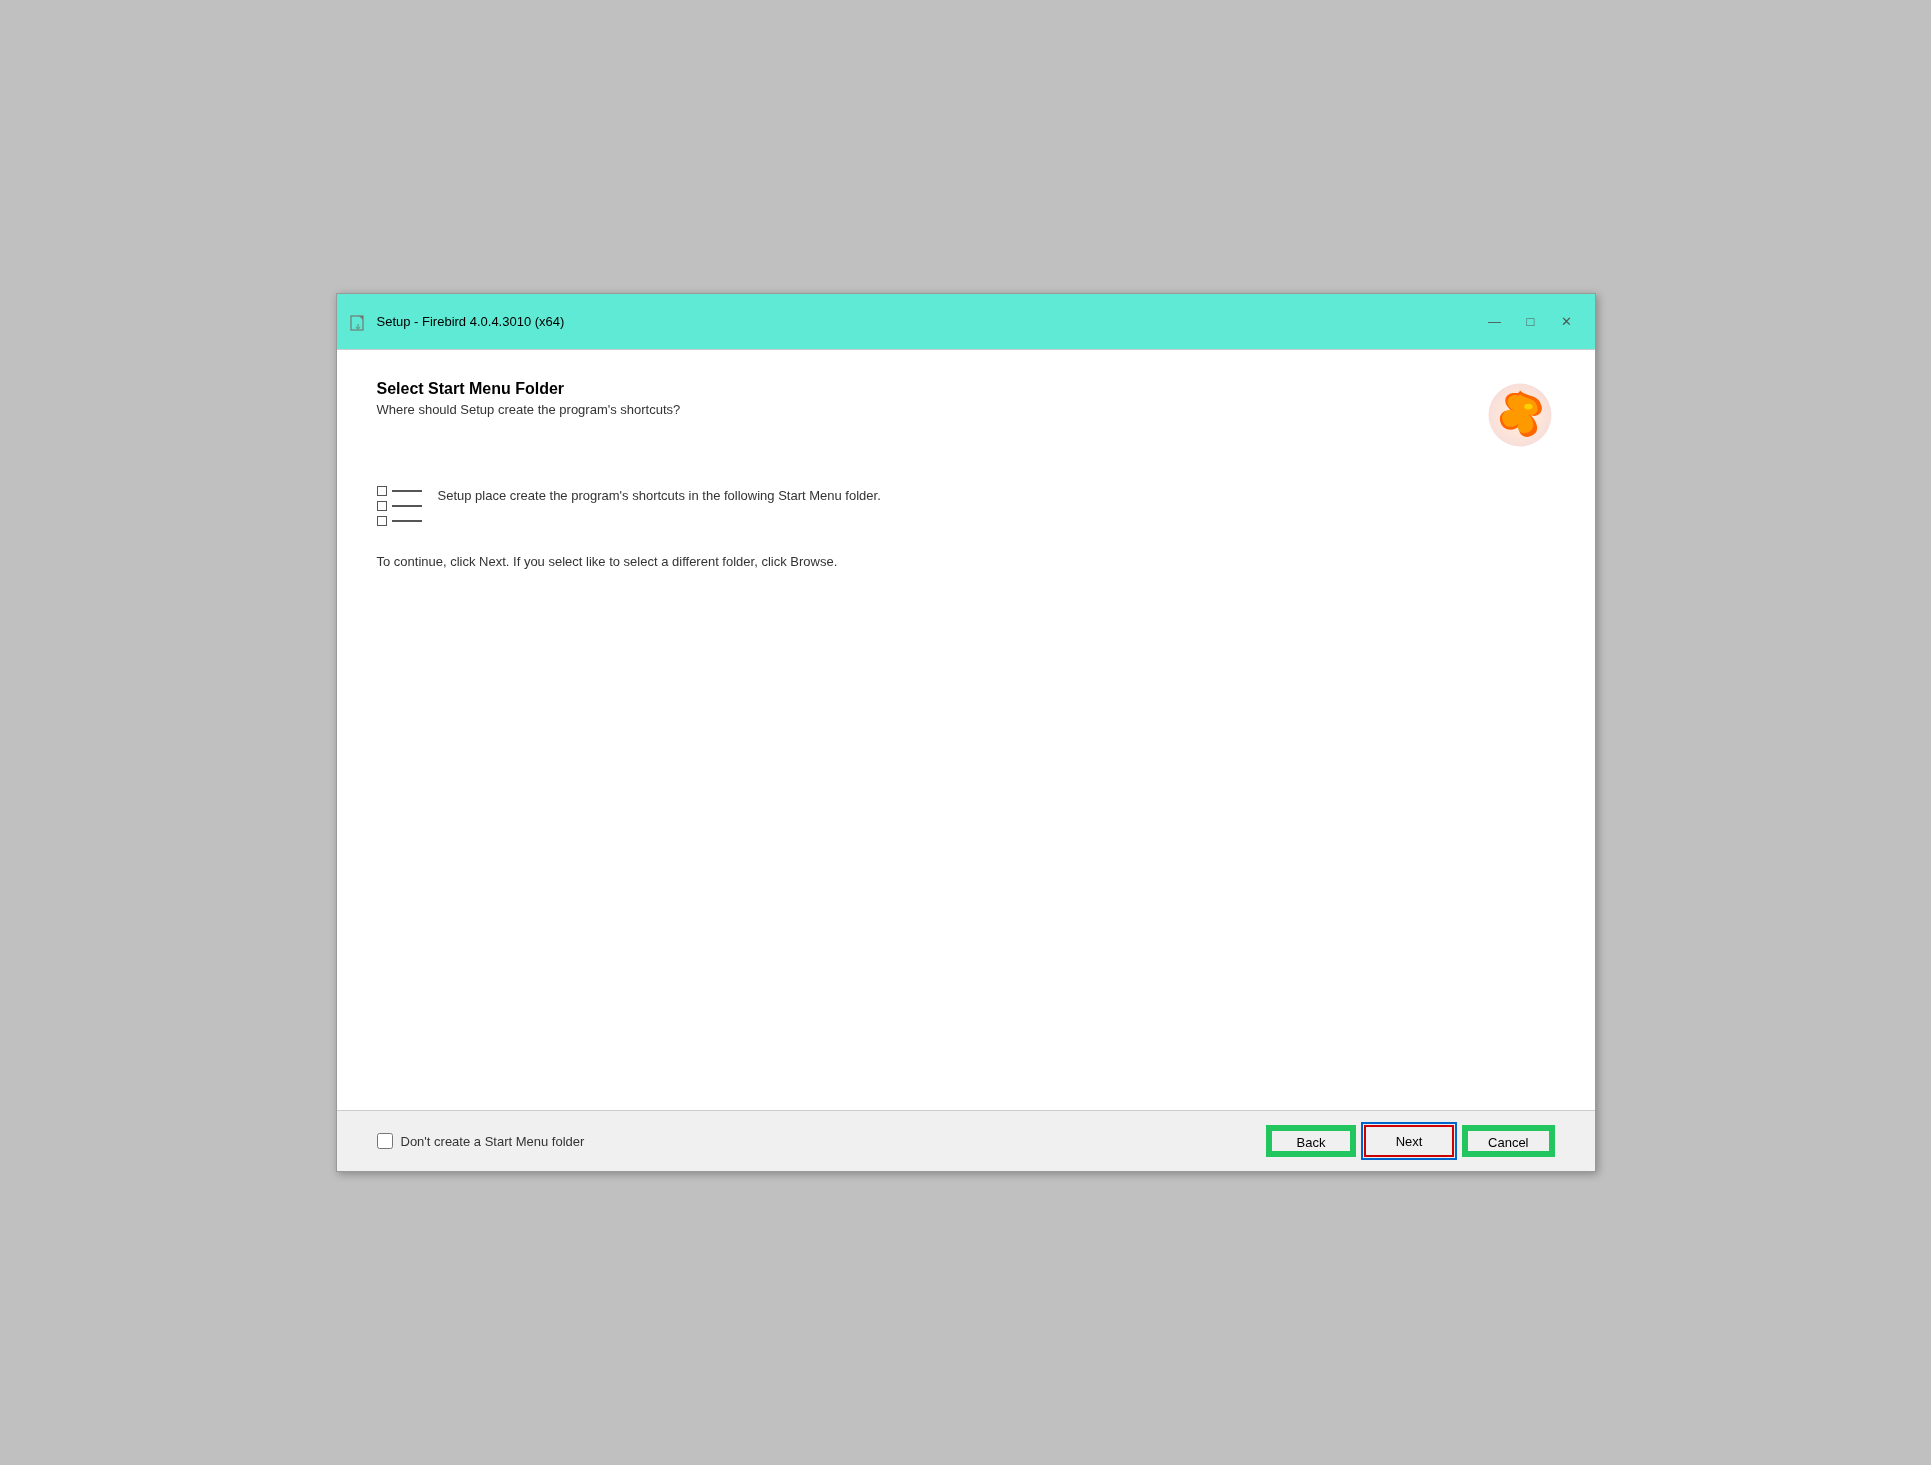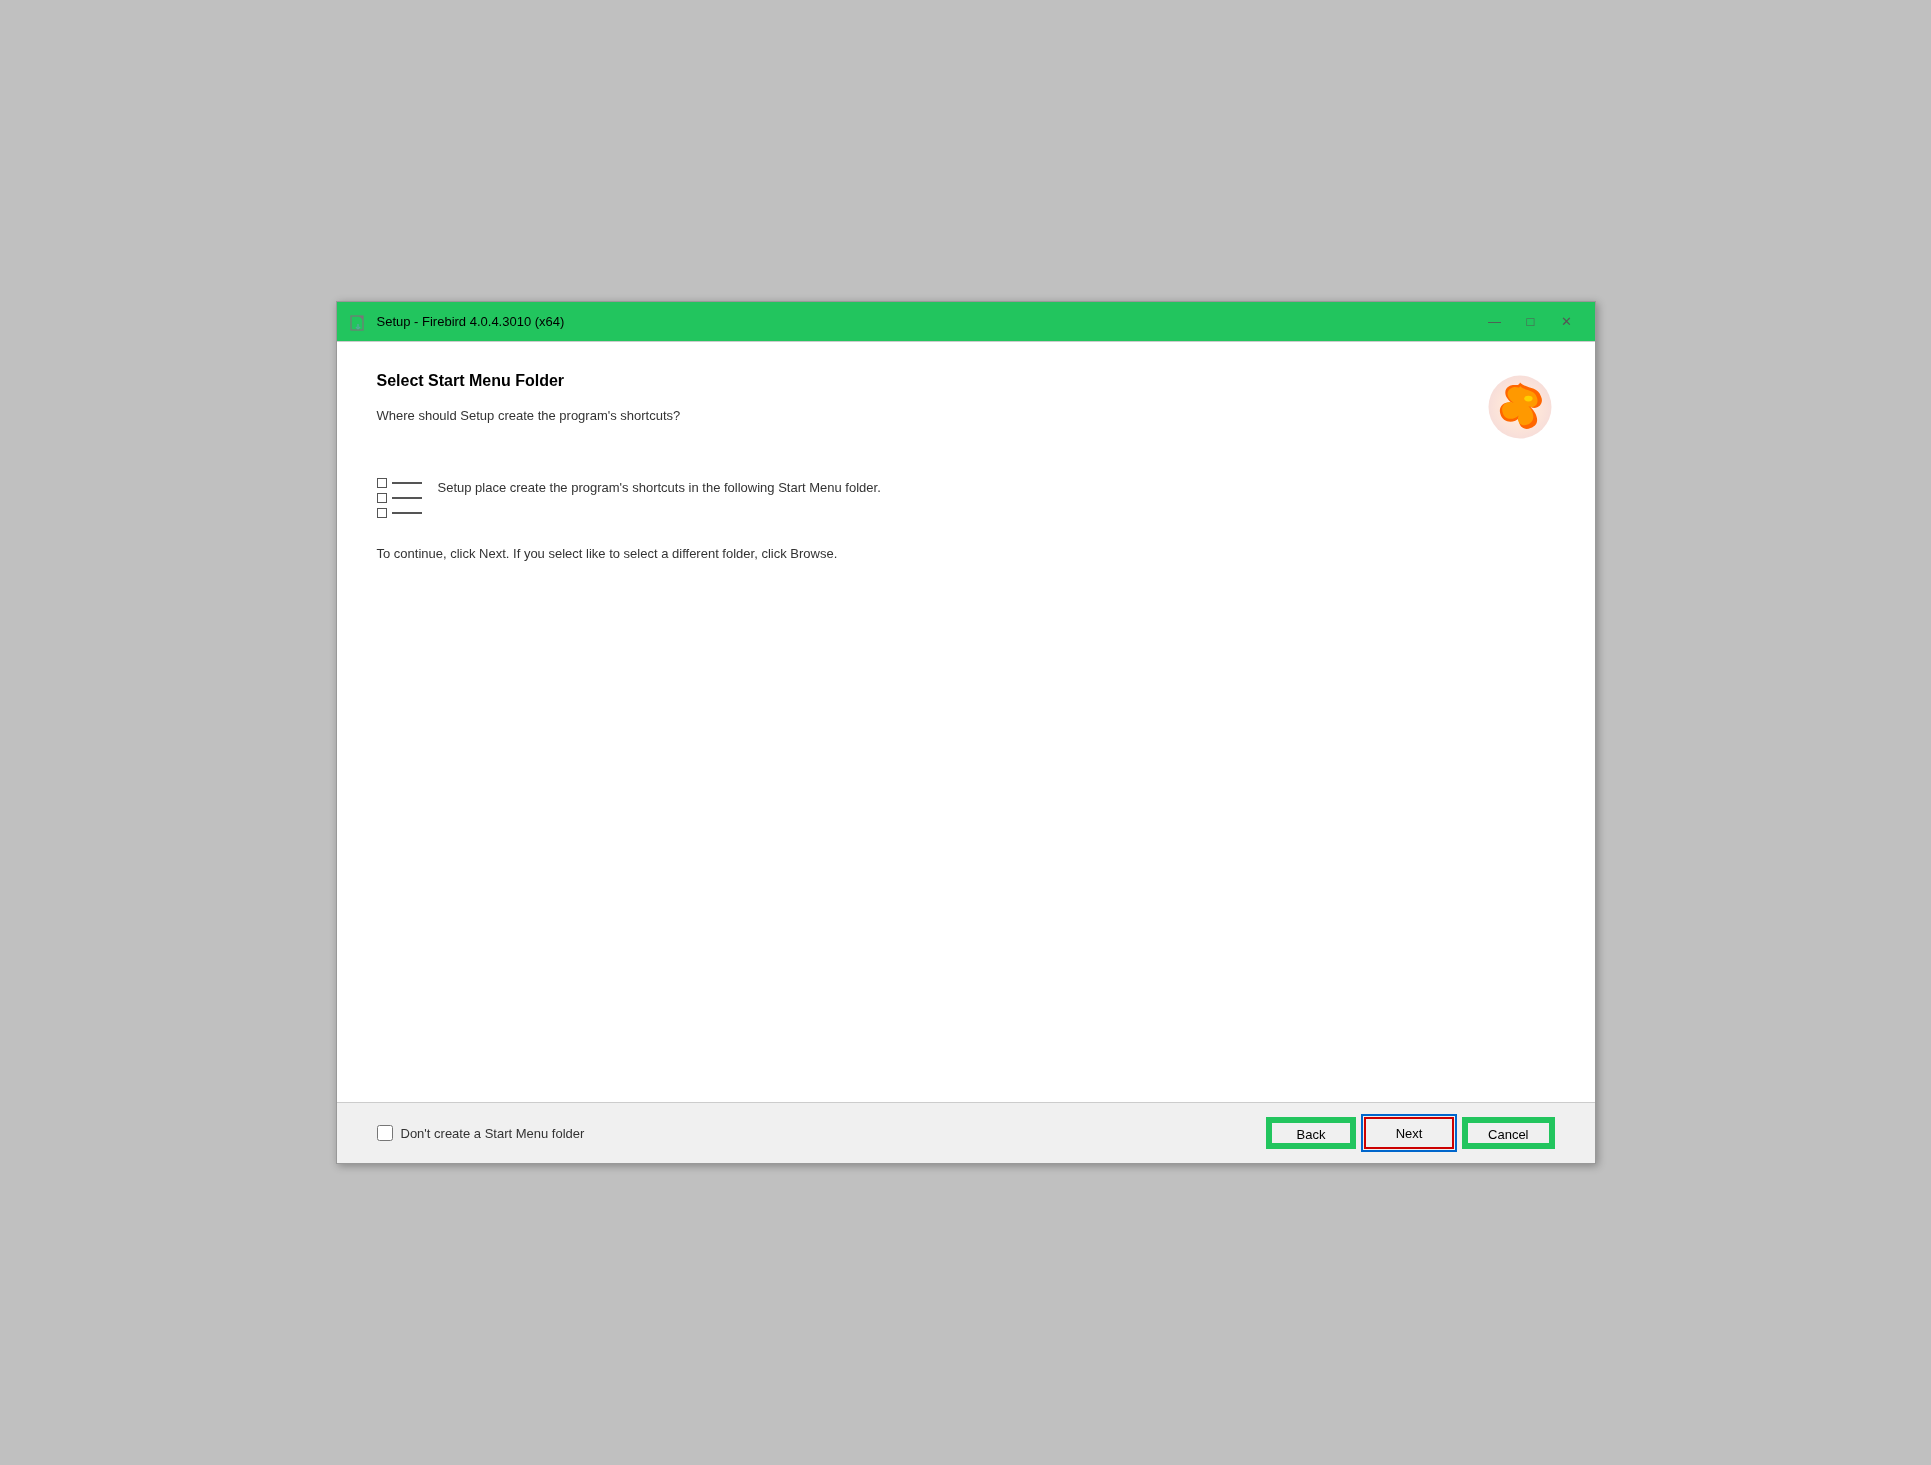--- a/index.html
+++ b/index.html
@@ -18,27 +18,27 @@
     }
 
     .window {
       width: 1260px;
       background: #f0f0f0;
       border: 1px solid #999;
       box-shadow: 2px 2px 8px rgba(0,0,0,0.3);
     }
 
     .title-bar {
-      background: #22c55e;
+      background: #5eead4;
       border-bottom: 1px solid #ccc;
       padding: 8px 12px;
       display: flex;
       align-items: center;
       justify-content: space-between;
-      height: 40px;
+      height: 56px;
     }
 
     .title-bar-left {
       display: flex;
       align-items: center;
       gap: 8px;
     }
 
     .title-icon {
       width: 20px;
@@ -84,21 +84,21 @@
       display: flex;
       justify-content: space-between;
       align-items: flex-start;
       margin-bottom: 30px;
     }
 
     .header-text h1 {
       font-size: 16px;
       font-weight: bold;
       color: #000;
-      margin-bottom: 18px;
+      margin-bottom: 4px;
     }
 
     .header-text p {
       font-size: 13px;
       color: #333;
     }
 
     .info-section {
       display: flex;
       align-items: flex-start;

